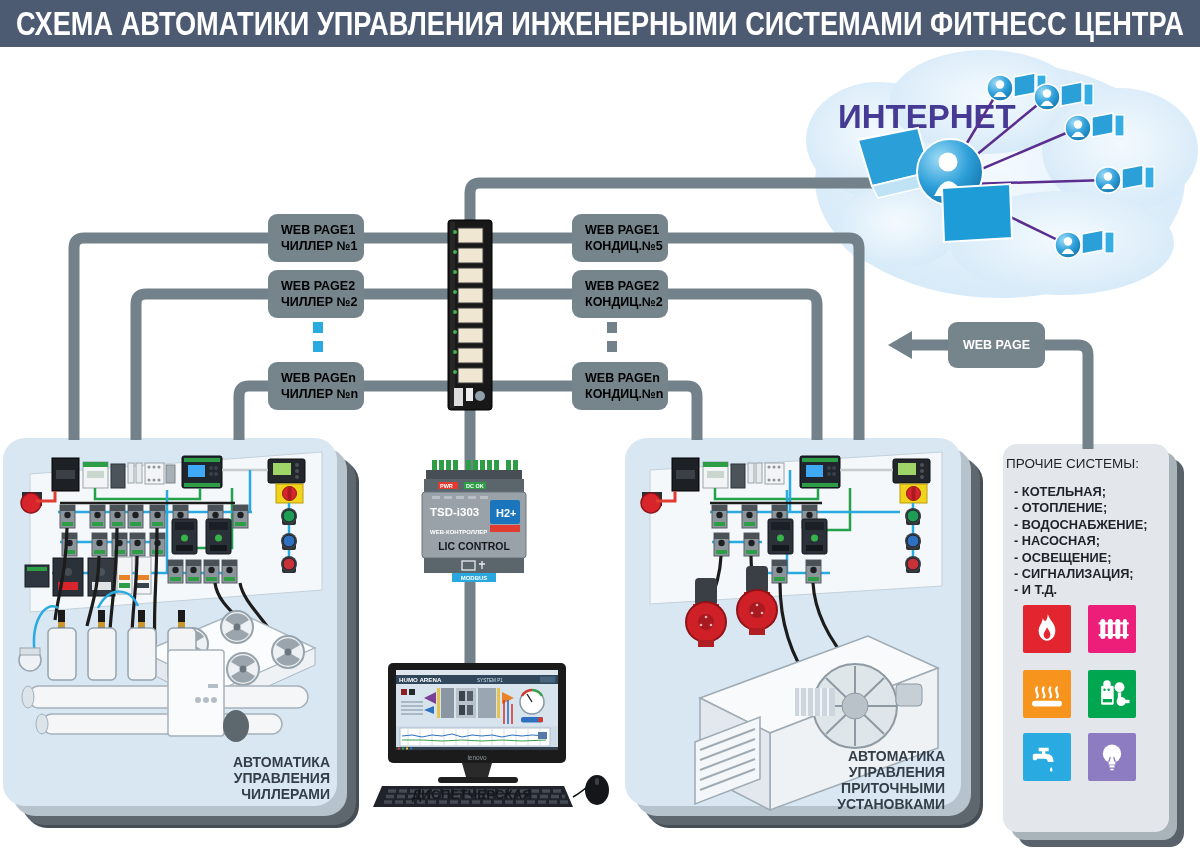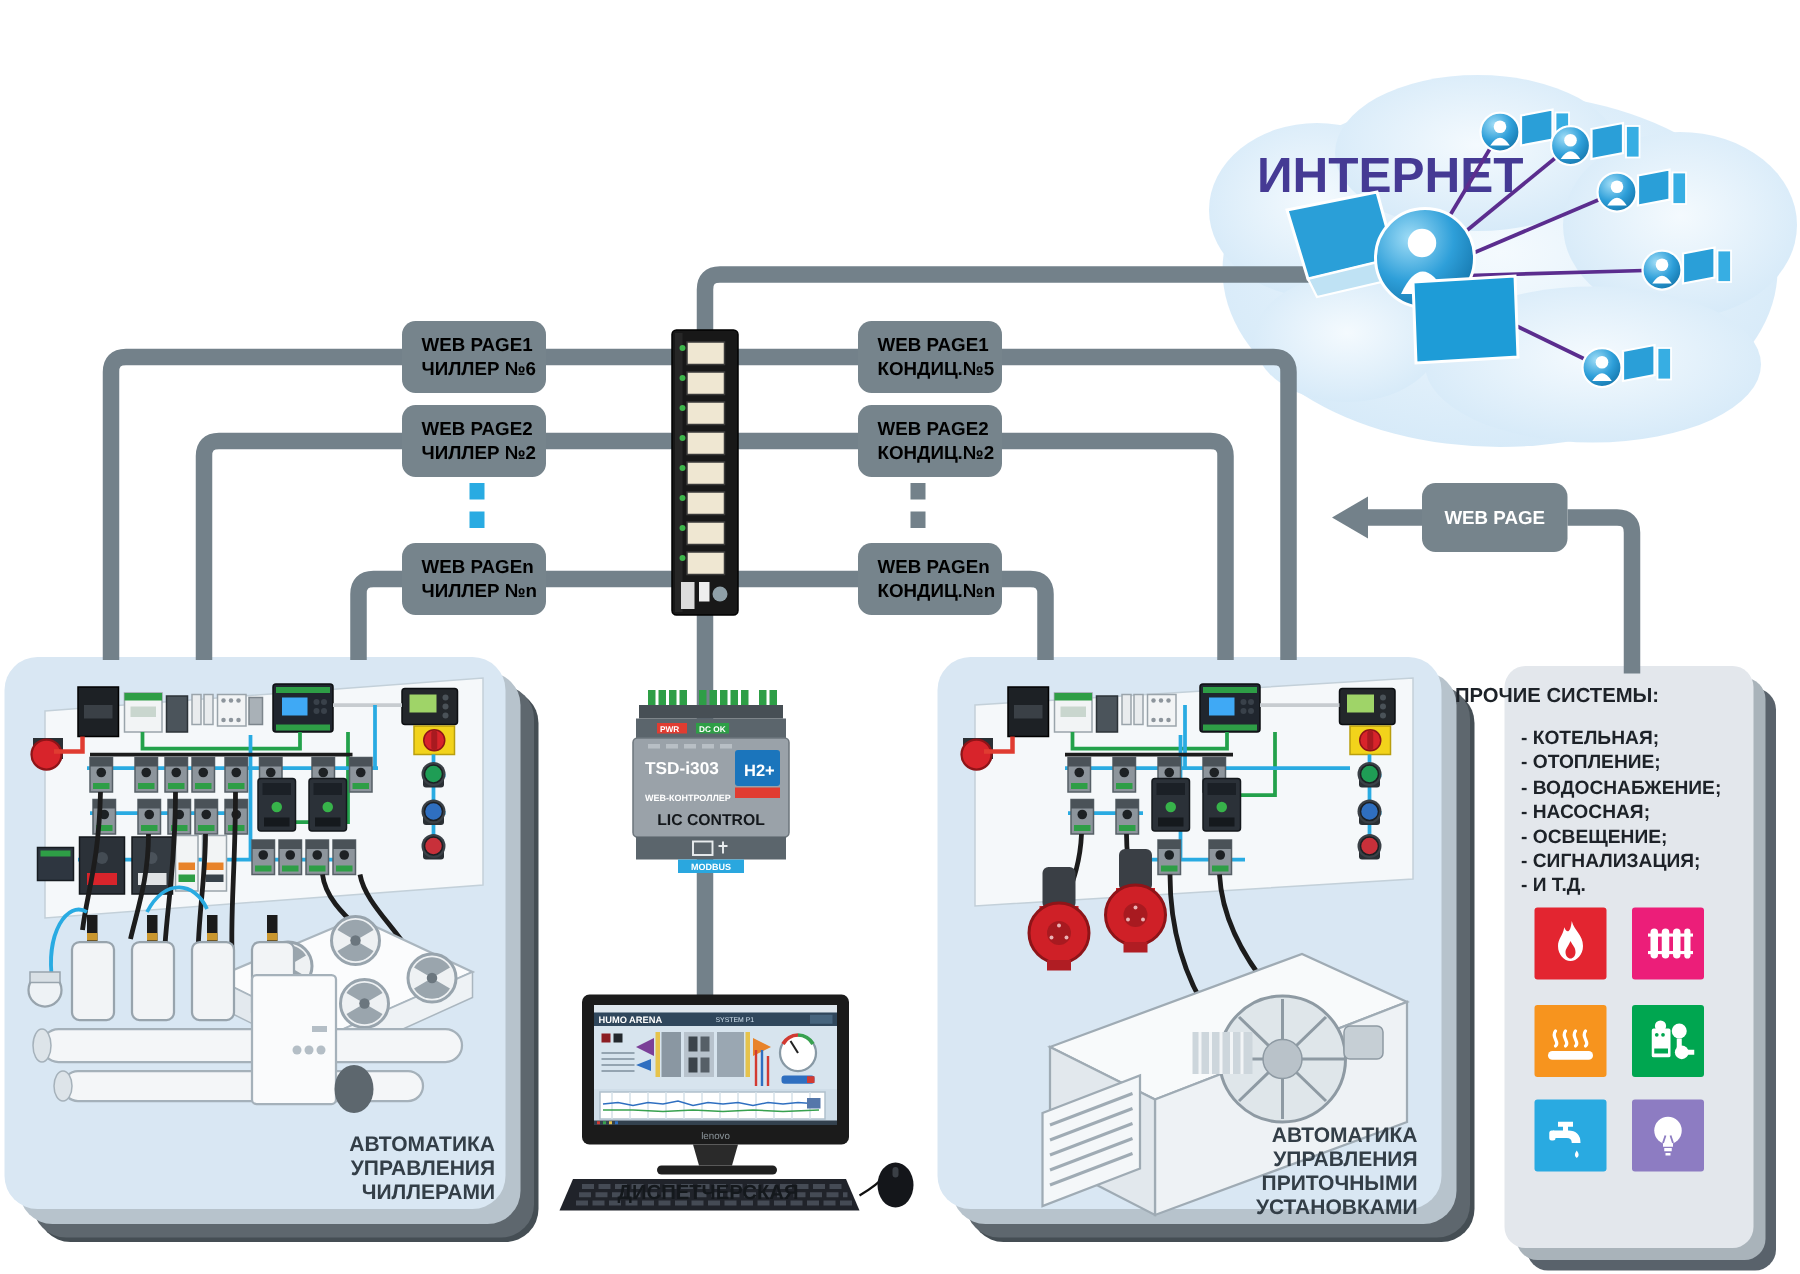--- a/index.html
+++ b/index.html
@@ -20,29 +20,32 @@
   
   .webbox{position:absolute;width:96px;height:48px;background:#76848c;border-radius:9px;
           color:#000000;font-weight:bold;font-size:12.5px;line-height:16px;z-index:3;
           display:flex;flex-direction:column;justify-content:center;padding-left:13px;box-sizing:border-box;}
   .webtag{position:absolute;left:948px;top:322px;width:97px;height:46px;background:#76848c;border-radius:9px;
           color:#fff;font-weight:bold;font-size:12.5px;z-index:3;display:flex;align-items:center;justify-content:center;}
   
   .cap{position:absolute;z-index:3;font-weight:bold;color:#333e47;font-size:14px;line-height:16px;text-align:right;}
   .capc{position:absolute;z-index:3;font-weight:bold;color:#14181c;font-size:13.5px;line-height:16.5px;text-align:center;}
   
-  .os-title{position:absolute;left:970px;top:456px;width:150px;z-index:3;font-weight:bold;font-size:13.5px;color:#1d2228;}
+  .os-title{position:absolute;left:1006px;top:456px;width:150px;z-index:3;font-weight:normal;font-size:13.5px;color:#1d2228;}
   .os-list{position:absolute;left:1014px;top:484px;width:152px;z-index:3;font-weight:bold;font-size:12.8px;line-height:16.4px;color:#1d2228;}
   .os-icon{position:absolute;width:48px;height:48px;z-index:3;border-radius:2px;display:flex;align-items:center;justify-content:center;}
 </style>
 </head>
 <body>
 
 <div class="stage">
 
+  <div class="titlebar">
+    <span>СХЕМА АВТОМАТИКИ УПРАВЛЕНИЯ ИНЖЕНЕРНЫМИ СИСТЕМАМИ ФИТНЕСС ЦЕНТРА</span>
+  </div>
 
   <div class="panel" style="left:3px;top:438px;width:334px;height:368px;"></div>
   <div class="panel" style="left:625px;top:438px;width:336px;height:368px;"></div>
   <div class="panel-gray" style="left:1003px;top:444px;width:166px;height:388px;"></div>
 
   <svg class="layer" width="1200" height="849" viewBox="0 0 1200 849">
     <defs>
       <radialGradient id="avG" cx="35%" cy="30%" r="80%">
         <stop offset="0" stop-color="#9fdcf6"></stop>
           <stop offset="55%" stop-color="#2e9fd9"></stop>
@@ -578,21 +581,21 @@
           <line x1="700" y1="760" x2="755" y2="739"></line>
           <line x1="700" y1="770" x2="755" y2="749"></line>
           <line x1="700" y1="780" x2="755" y2="759"></line>
           <line x1="700" y1="790" x2="755" y2="769"></line>
         </g>
     </g>
   </svg>
 
   <div class="webbox" style="left:268px;top:214px;">
     <span>WEB PAGE1</span>
-    <span>ЧИЛЛЕР №6</span>
+    <span>ЧИЛЛЕР №1</span>
   </div>
   <div class="webbox" style="left:268px;top:270px;">
     <span>WEB PAGE2</span>
     <span>ЧИЛЛЕР №2</span>
   </div>
   <div class="webbox" style="left:268px;top:362px;">
     <span>WEB PAGEn</span>
     <span>ЧИЛЛЕР №n</span>
   </div>
   <div class="webbox" style="left:572px;top:214px;">

